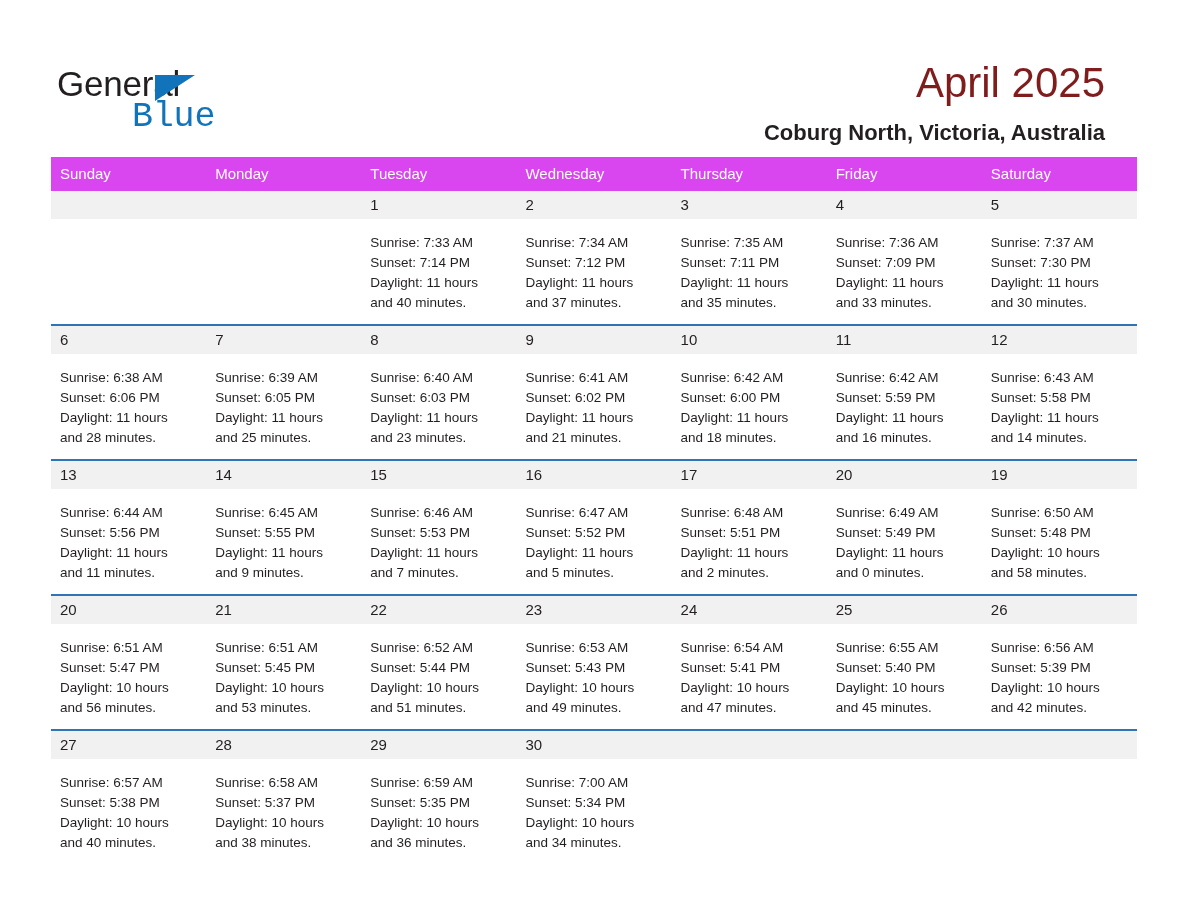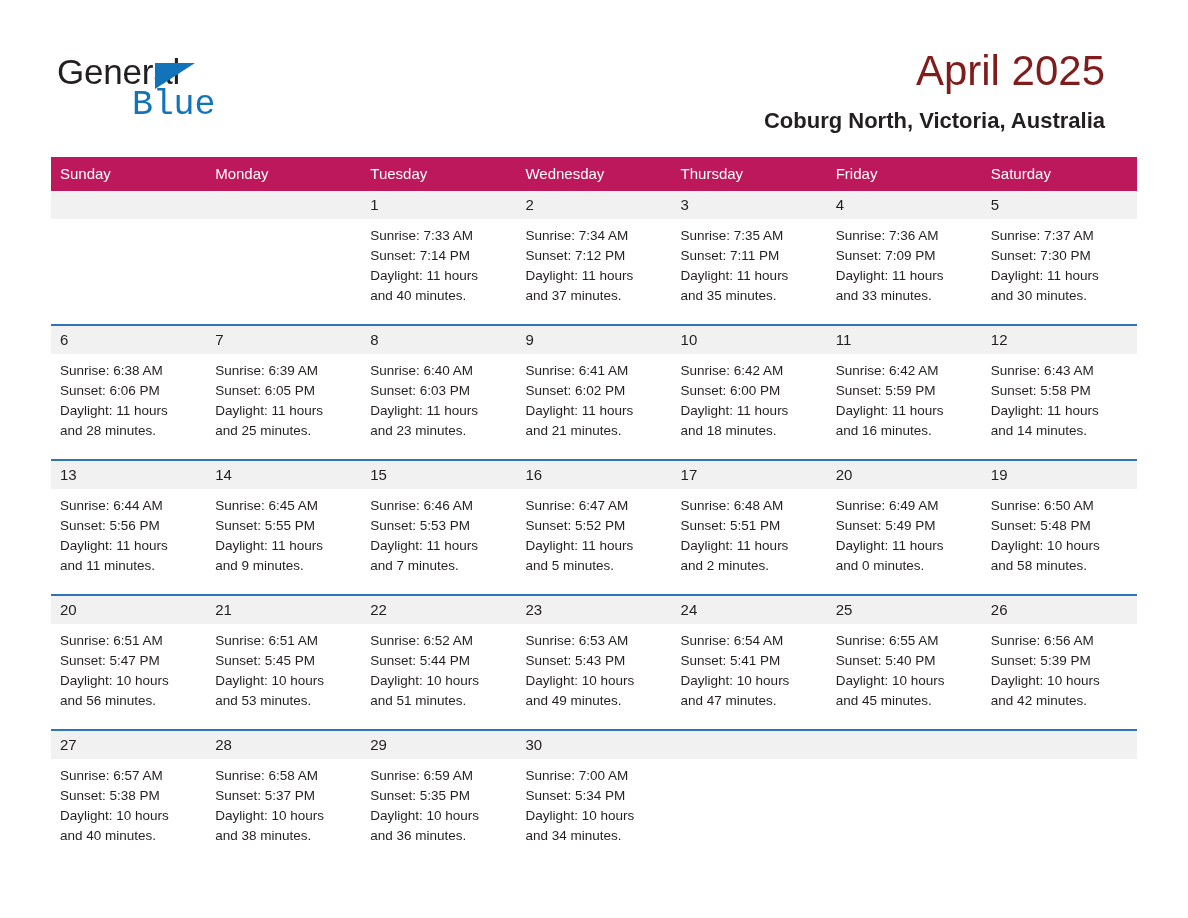--- a/index.html
+++ b/index.html
@@ -18,21 +18,21 @@
     position: relative;
     width: 1188px;
     height: 918px;
     box-sizing: border-box;
   }
 
   
   .header {
     position: absolute;
     left: 0;
-    top: 0;
+    top: 12px;
     width: 1156px;
     height: 155px;
   }
   .logo {
     position: absolute;
     left: 57px;
     top: 52px;
     width: 260px;
     height: 78px;
   }
@@ -94,21 +94,21 @@
     left: 51px;
     top: 157px;
     width: 1086px;
   }
   .cal-table {
     width: 100%;
     border-collapse: collapse;
     table-layout: fixed;
   }
   .cal-table th {
-    background: #be185d;
+    background: #d946ef;
     color: #ffffff;
     font-size: 15px;
     font-weight: normal;
     text-align: left;
     padding: 7px 0 8px 9px;
     height: 19px;
     vertical-align: middle;
   }
   .week-row > td {
     vertical-align: top;
@@ -128,21 +128,21 @@
     line-height: 18px;
     color: #231f20;
     padding: 5px 0 5px 9px;
     height: 18px;
     box-sizing: content-box;
   }
   .day-info {
     font-size: 13.5px;
     line-height: 20px;
     color: #231f20;
-    padding: 7px 6px 0 9px;
+    padding: 14px 6px 0 9px;
     white-space: pre-line;
   }
 </style>
 </head>
 <body>
 
 <div class="page">
 
   <div class="header">
 

